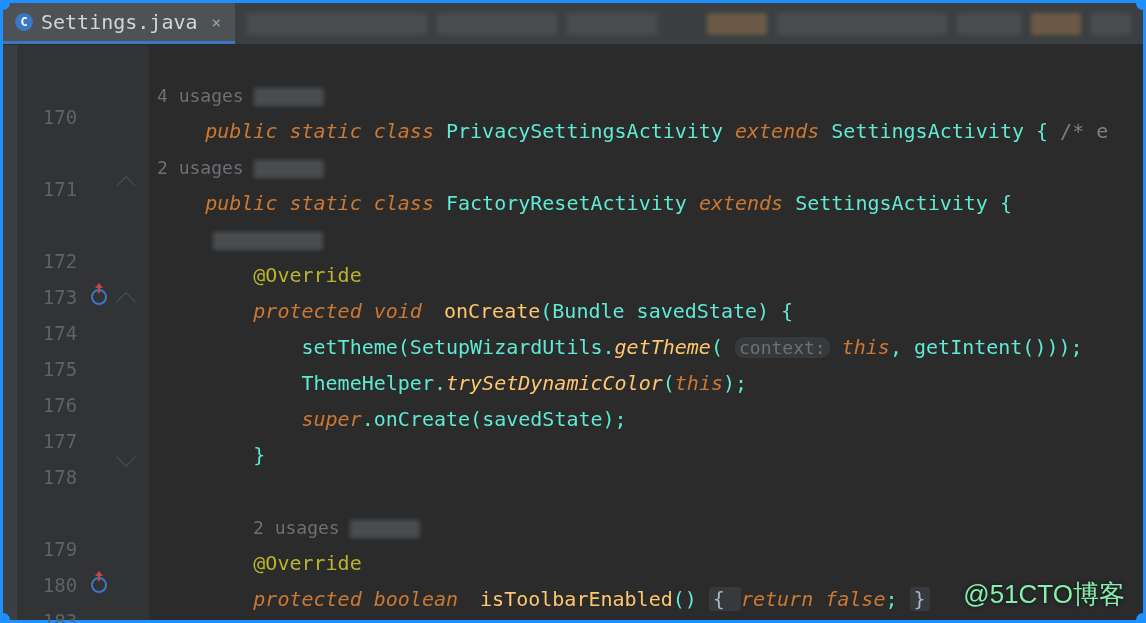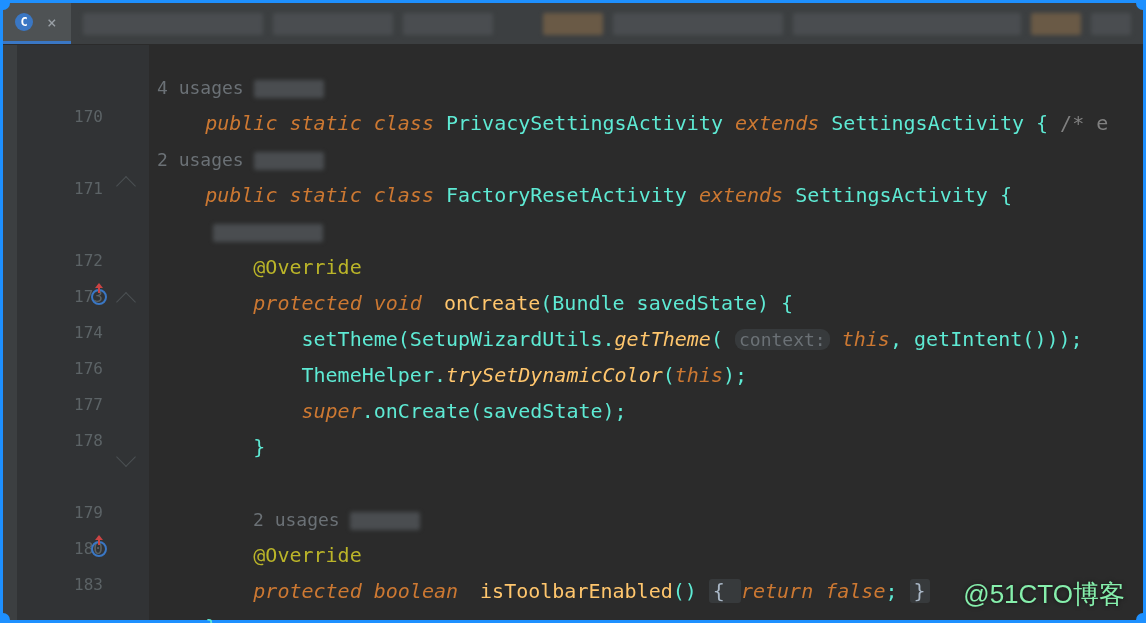--- a/index.html
+++ b/index.html
@@ -69,24 +69,24 @@
     padding-top: 18px;
   }
   .gutter2 {
     width: 36px;
     background: #313335;
     padding-top: 18px;
   }
   .ln {
     height: 36px;
     line-height: 36px;
-    text-align: right;
+    text-align: center;
     padding-right: 10px;
     color: #5c6366;
-    font-size: 16px;
+    font-size: 19px;
     position: relative;
   }
   .mark-override {
     position: absolute; right: 6px; top: 50%; transform: translateY(-50%);
     width: 16px; height: 16px;
     border: 2px solid #3a77c4; border-radius: 50%;
   }
   .mark-override::after{
     content:""; position:absolute; left:50%; top:-6px; transform:translateX(-50%);
     width:2px; height:8px; background:#cc4444;
@@ -97,21 +97,21 @@
   }
   .fold {
     width: 14px; height: 14px; margin: 11px auto 0;
     border-left: 1px solid #5c6366; border-bottom: 1px solid #5c6366;
     transform: rotate(-45deg); opacity: .6;
   }
   .fold.open { transform: rotate(135deg); margin-top: 8px; }
 
   .code {
     flex: 1;
-    padding-top: 24px;
+    padding-top: 32px;
     font-size: 20px;
     position: relative;
   }
   .row { height: 36px; line-height: 36px; white-space: pre; padding-left: 8px; }
   .hint { color: #6b7176; font-size: 18px; }
   .blur-inline { display:inline-block; width:70px; height:18px; background:#4a4d50; filter: blur(2px); vertical-align: middle; border-radius:2px; margin-left:10px;}
   .kw { color: #cc7832; font-style: italic; }
   .fn { color: #ffc66d; margin-left: 10px; }
   .fn-i { color: #ffc66d; font-style: italic; margin-top: 38px; }
   .ann { color: #bbb529; }
@@ -131,20 +131,21 @@
 
 <div class="frame">
   <div class="corner-dot dot-tl"></div>
   <div class="corner-dot dot-tr"></div>
   <div class="corner-dot dot-bl"></div>
   <div class="corner-dot dot-br"></div>
 
   <div class="tabbar">
     <div class="tab">
       <span class="file-icon">C</span>
+      <span>Settings.java</span>
       <span class="close">×</span>
     </div>
     <div class="blur-strip">
       <div class="blur-box" style="width:180px"></div>
       <div class="blur-box" style="width:120px"></div>
       <div class="blur-box" style="width:90px"></div>
       <div class="blur-box" style="width:60px;margin-left:40px;background:#6a5a46"></div>
       <div class="blur-box" style="width:170px"></div>
       <div class="blur-box" style="flex:1"></div>
       <div class="blur-box" style="width:50px;background:#6a5a46"></div>
@@ -157,20 +158,21 @@
 
     <div class="gutter">
       <div class="ln"></div>
       <div class="ln">170</div>
       <div class="ln"></div>
       <div class="ln">171</div>
       <div class="ln"></div>
       <div class="ln">172</div>
       <div class="ln"><span>173</span><span class="mark-override"></span></div>
       <div class="ln">174</div>
+      <div class="ln">175</div>
       <div class="ln">176</div>
       <div class="ln">177</div>
       <div class="ln">178</div>
       <div class="ln"></div>
       <div class="ln">179</div>
       <div class="ln"><span>180</span><span class="mark-override"></span></div>
       <div class="ln">183</div>
     </div>
 
     <div class="gutter2">

